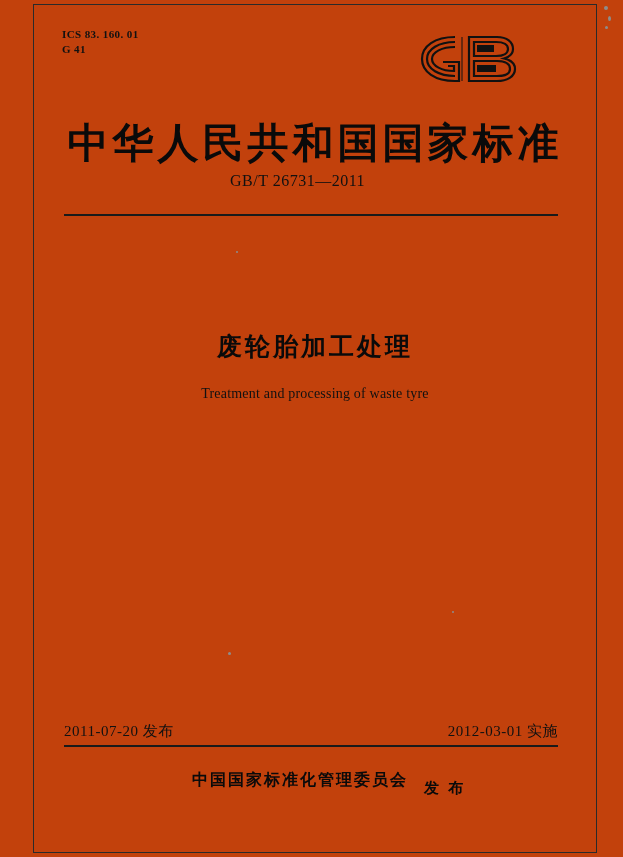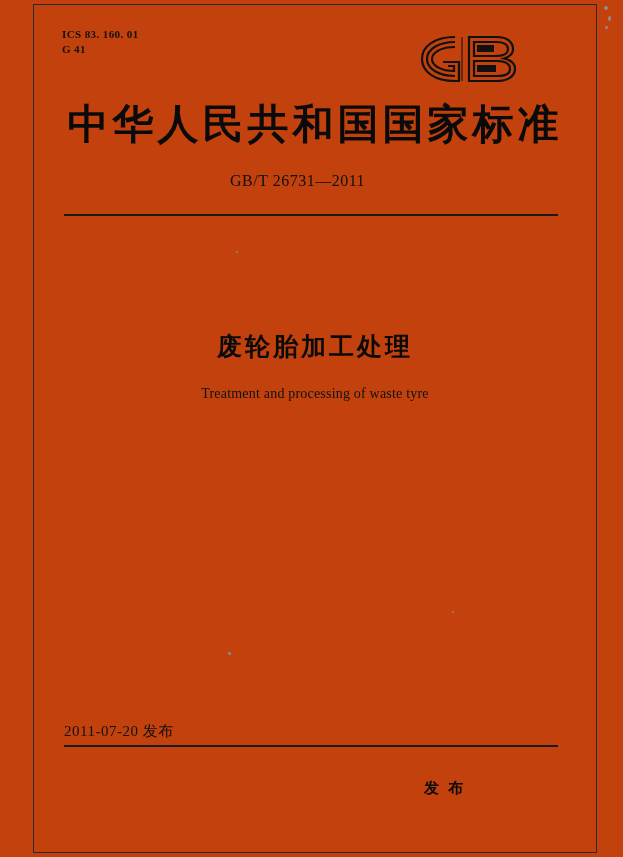--- a/index.html
+++ b/index.html
@@ -65,21 +65,21 @@
   
   .gb-logo {
     position: absolute;
     left: 405px; top: 28px;
     width: 120px; height: 62px;
   }
 
   
   .main-title {
     position: absolute;
-    left: 33px; top: 97px;
+    left: 33px; top: 116px;
     width: 564px;
     text-align: center;
     font-family: "DejaVu Serif", "Liberation Serif", serif;
     font-weight: bold;
     font-size: 41px;
     letter-spacing: 4px;
     color: #0a0a0a;
     white-space: nowrap;
   }
 
@@ -234,24 +234,26 @@
   <div class="main-title">中华人民共和国国家标准</div>
 
   <div class="std-number">GB/T 26731—2011</div>
 
   <div class="header-rule"></div>
 
   <div class="doc-title-cn">废轮胎加工处理</div>
   <div class="doc-title-en">Treatment and processing of waste tyre</div>
 
   <div class="date-issue">2011-07-20 发布</div>
+  <div class="date-impl">2012-03-01 实施</div>
   <div class="footer-rule-top"></div>
 
 
   <div class="publisher">
+    <div class="publisher-line2">中国国家标准化管理委员会</div>
   </div>
 
   <div class="publish-verb">发 布</div>
 
   <div class="speck" style="left:604px; top:6px; width:4px; height:4px;"></div>
   <div class="speck" style="left:608px; top:16px; width:3px; height:5px;"></div>
   <div class="speck" style="left:605px; top:26px; width:3px; height:3px;"></div>
   <div class="speck" style="left:236px; top:251px; width:2px; height:2px;"></div>
   <div class="speck" style="left:228px; top:652px; width:3px; height:3px;"></div>
   <div class="speck" style="left:452px; top:611px; width:2px; height:2px;"></div>

